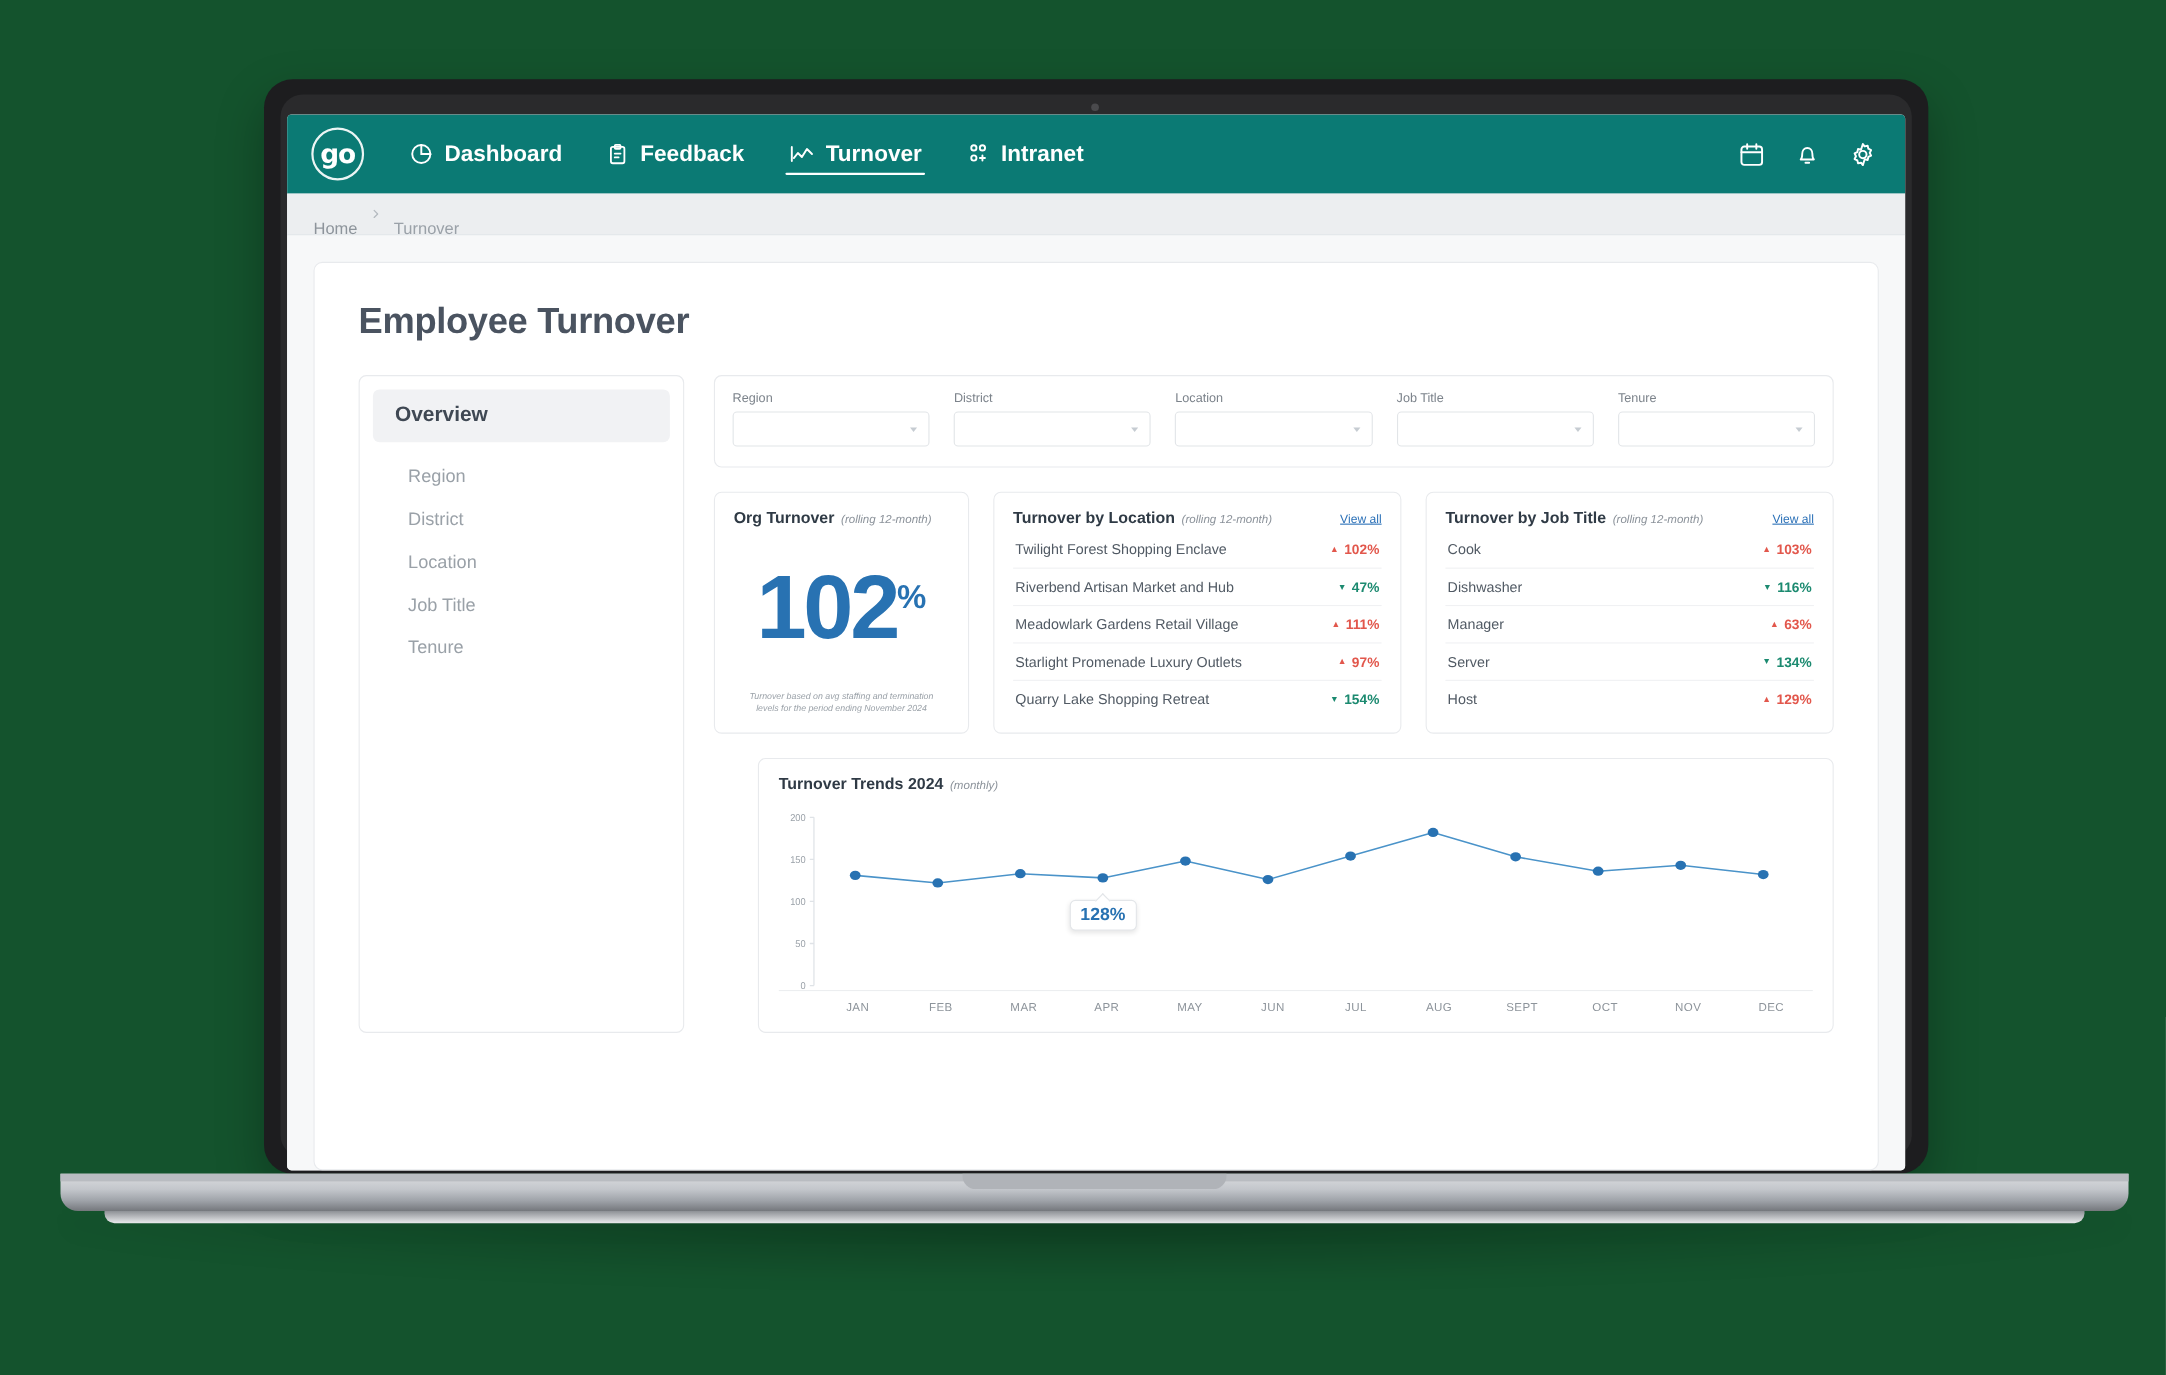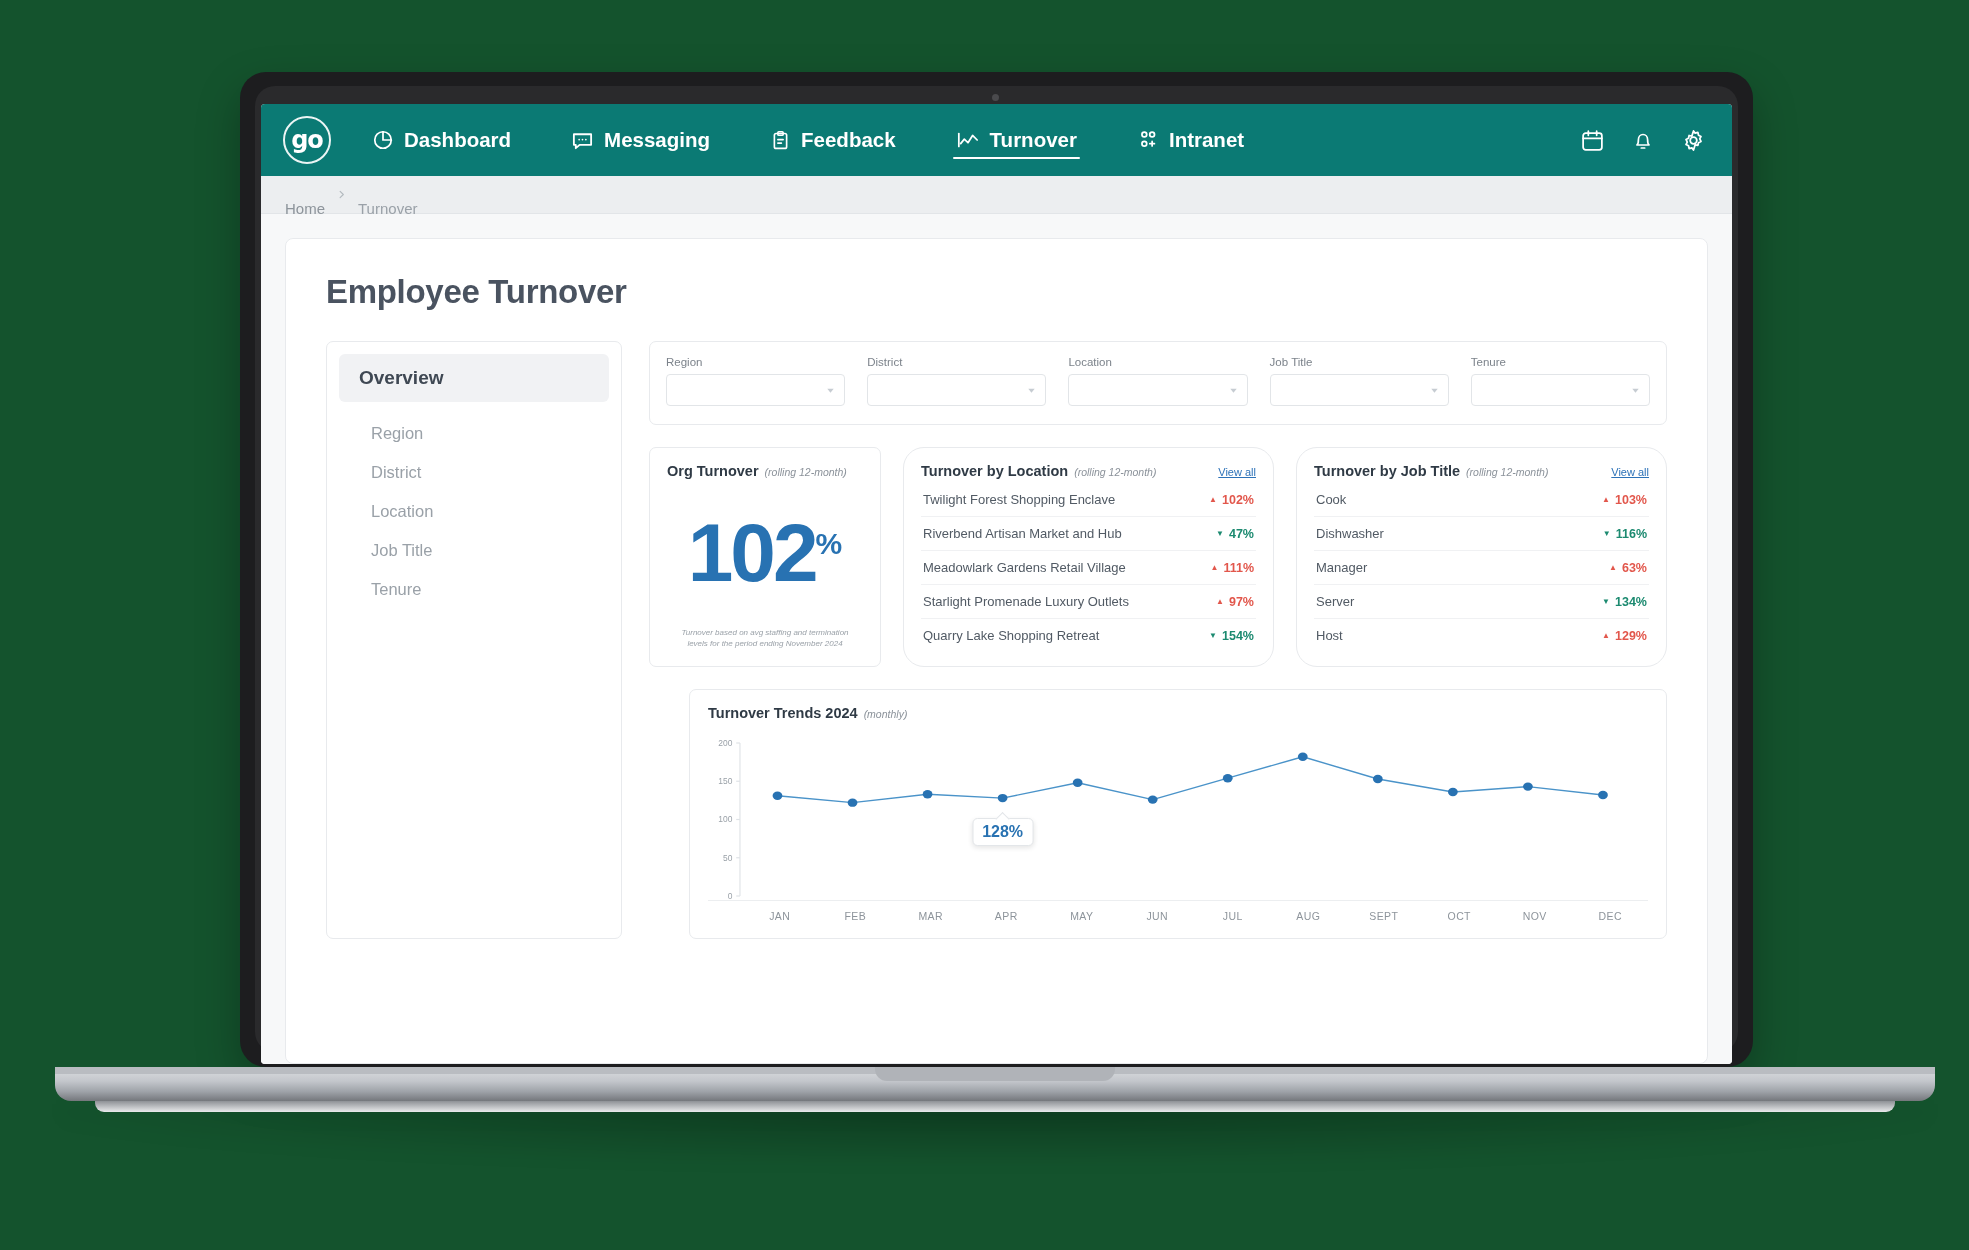--- a/index.html
+++ b/index.html
@@ -89,21 +89,21 @@
   }
   .brand {
     width: 48px; height: 48px;
     border: 2.4px solid rgba(255,255,255,.92);
     border-radius: 50%;
     display: flex; align-items: center; justify-content: center;
     font-size: 24px; font-weight: 700; letter-spacing: -1px;
     font-family: "DejaVu Sans", sans-serif;
     margin-right: 38px;
   }
-  .navitems { display: flex; align-items: center; gap: 54px; height: 100%; }
+  .navitems { display: flex; align-items: center; gap: 34px; height: 100%; }
   .navitem {
     display: flex; align-items: center; gap: 10px;
     height: 100%;
     font-size: 20.5px; font-weight: 700;
     color: #ffffff;
     cursor: pointer;
     position: relative;
     padding: 0 3px;
   }
   .navitem .ico { display: flex; align-items: center; }
@@ -200,21 +200,21 @@
 
   .cards-row { display: flex; gap: 22px; margin-bottom: 22px; }
 
   .card {
     border: 1px solid #e8eaed;
     border-radius: 7px;
     background: #fff;
     padding: 15px 17px 14px 17px;
   }
   .card-org { width: 232px; flex: 0 0 232px; display: flex; flex-direction: column; gap: 36px; }
-  .card-list { flex: 1; min-width: 0; border-radius: 21px; }
+  .card-list { flex: 1; min-width: 0; }
 
   .card-head { display: flex; align-items: baseline; justify-content: space-between; margin-bottom: 4px; }
   .card-title-wrap { display: flex; align-items: baseline; gap: 6px; }
   .card-title { font-size: 14.5px; font-weight: 700; color: #2f3a45; white-space: nowrap; }
   .card-sub { font-size: 10.5px; font-style: italic; color: #8b929a; white-space: nowrap; }
   .viewall {
     font-size: 11px; color: #2d72b8;
     text-decoration: underline; cursor: pointer; white-space: nowrap;
   }
 
@@ -309,31 +309,20 @@
         <div class="navitem">
           <span class="ico">
             <svg width="22" height="22" viewBox="0 0 24 24" fill="none" stroke="#fff" stroke-width="1.9" stroke-linecap="round">
               <path d="M12 3a9 9 0 1 0 9 9"></path>
                 <path d="M12 3a9 9 0 0 1 9 9h-9z"></path>
             </svg>
           </span>
           <span>Dashboard</span>
         </div>
 
-        <div class="navitem">
-          <span class="ico">
-            <svg width="23" height="23" viewBox="0 0 24 24" fill="none" stroke="#fff" stroke-width="1.9" stroke-linejoin="round">
-              <path d="M3 5.5h18v11H9l-4 3.5v-3.5H3z"></path>
-              <circle cx="8.5" cy="11" r=".9" fill="#fff" stroke="none"></circle>
-              <circle cx="12" cy="11" r=".9" fill="#fff" stroke="none"></circle>
-              <circle cx="15.5" cy="11" r=".9" fill="#fff" stroke="none"></circle>
-            </svg>
-          </span>
-          <span>Messaging</span>
-        </div>
 
         <div class="navitem">
           <span class="ico">
             <svg width="21" height="21" viewBox="0 0 24 24" fill="none" stroke="#fff" stroke-width="1.9" stroke-linejoin="round">
               <rect x="5" y="4" width="14" height="17" rx="2"></rect>
               <rect x="9" y="2" width="6" height="4" rx="1"></rect>
               <path d="M9 11h6M9 15h4" stroke-linecap="round"></path>
             </svg>
           </span>
           <span>Feedback</span>

